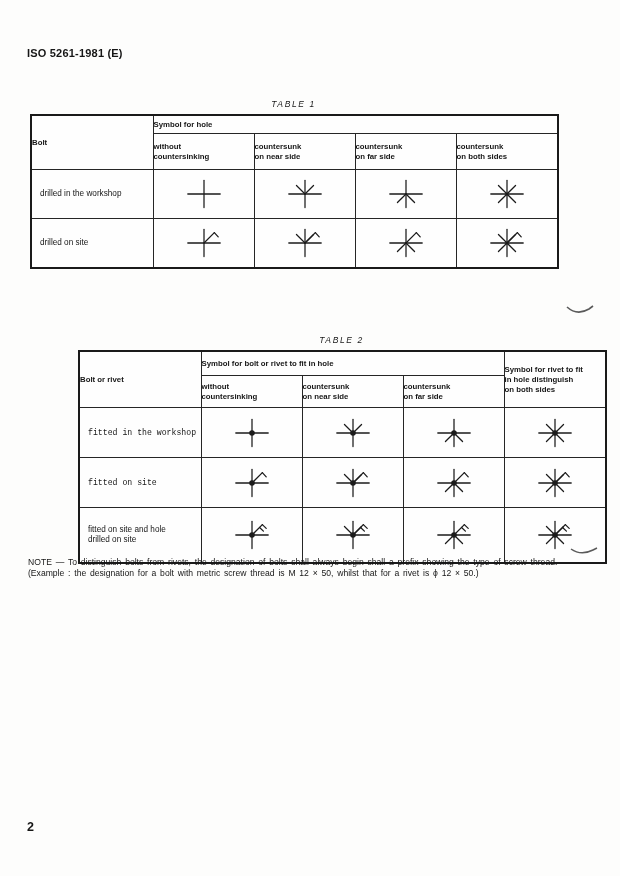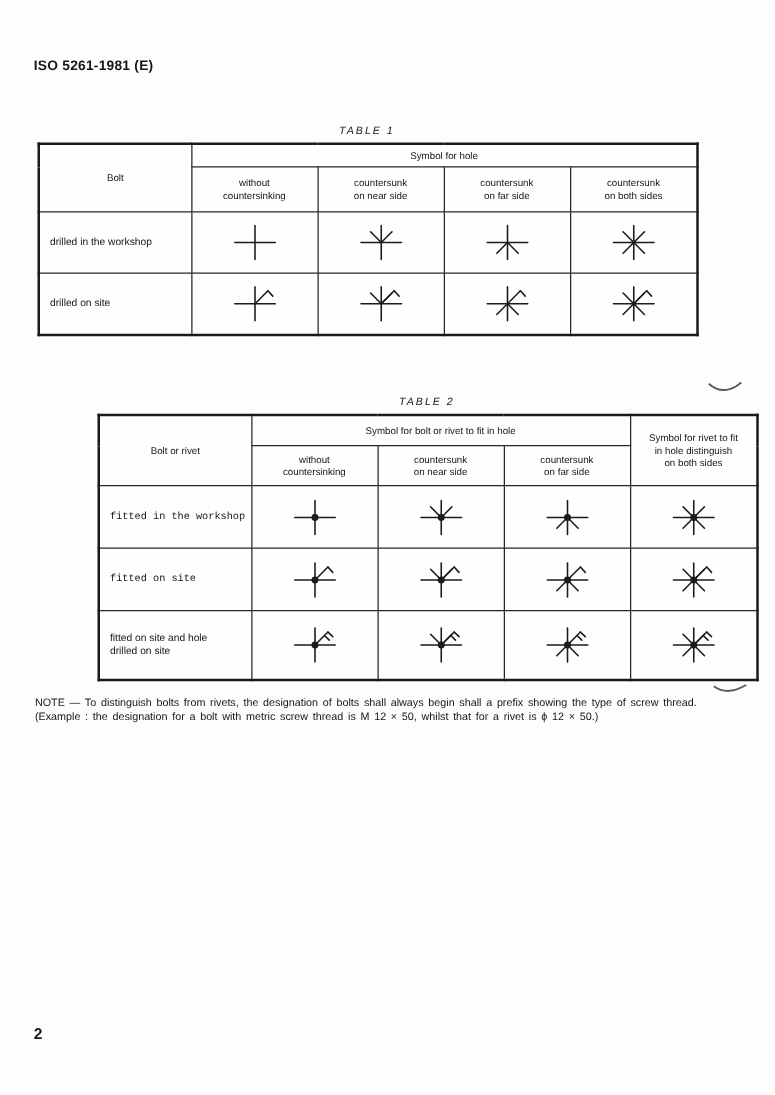--- a/index.html
+++ b/index.html
@@ -4,25 +4,25 @@
 <style>
   html,body{margin:0;padding:0;}
   body{
     width:620px;height:876px;position:relative;overflow:hidden;
     background:#fdfdfc;color:#161616;
     font-family:"Liberation Sans","DejaVu Sans",sans-serif;
   }
   .iso-header{position:absolute;left:27px;top:37px;font-size:11px;font-weight:bold;letter-spacing:.2px;margin-top:10px;}
   .tbl-block{position:absolute;left:30px;width:527px;}
   #table1-block{top:99px;}
-  #table2-block{top:316px;padding-left:48px;}
+  #table2-block{top:335px;padding-left:48px;}
   .table-title{text-align:center;font-size:8.5px;letter-spacing:1.6px;margin:0 0 5px 0;font-style:italic;}
   table{border-collapse:collapse;table-layout:fixed;width:527px;background:#fefefe;border:2px solid #1a1a1a;}
   td,th{border:1px solid #262626;padding:0;overflow:hidden;}
-  th{font-size:7.8px;font-weight:normal;text-align:center;white-space:pre-line;line-height:10px;}
+  th{font-size:7.8px;font-weight:bold;text-align:left;white-space:pre-line;line-height:10px;}
   .group-th1{height:17px;}
   .sub-th1{height:35px;}
   .group-th2{height:23px;}
   .sub-th2{height:31px;}
   .label-cell{font-size:8.2px;font-weight:normal;text-align:left;padding-left:8px;line-height:10px;}
   .sym-cell{text-align:center;vertical-align:middle;}
   .r-t1{height:49px;}
   .r-t2a{height:50px;font-family:Liberation Mono, monospace;}
   .r-t2b{height:55px;}
   .note{position:absolute;left:28px;top:557px;width:565px;font-size:8.6px;line-height:10.8px;word-spacing:1.4px;}

